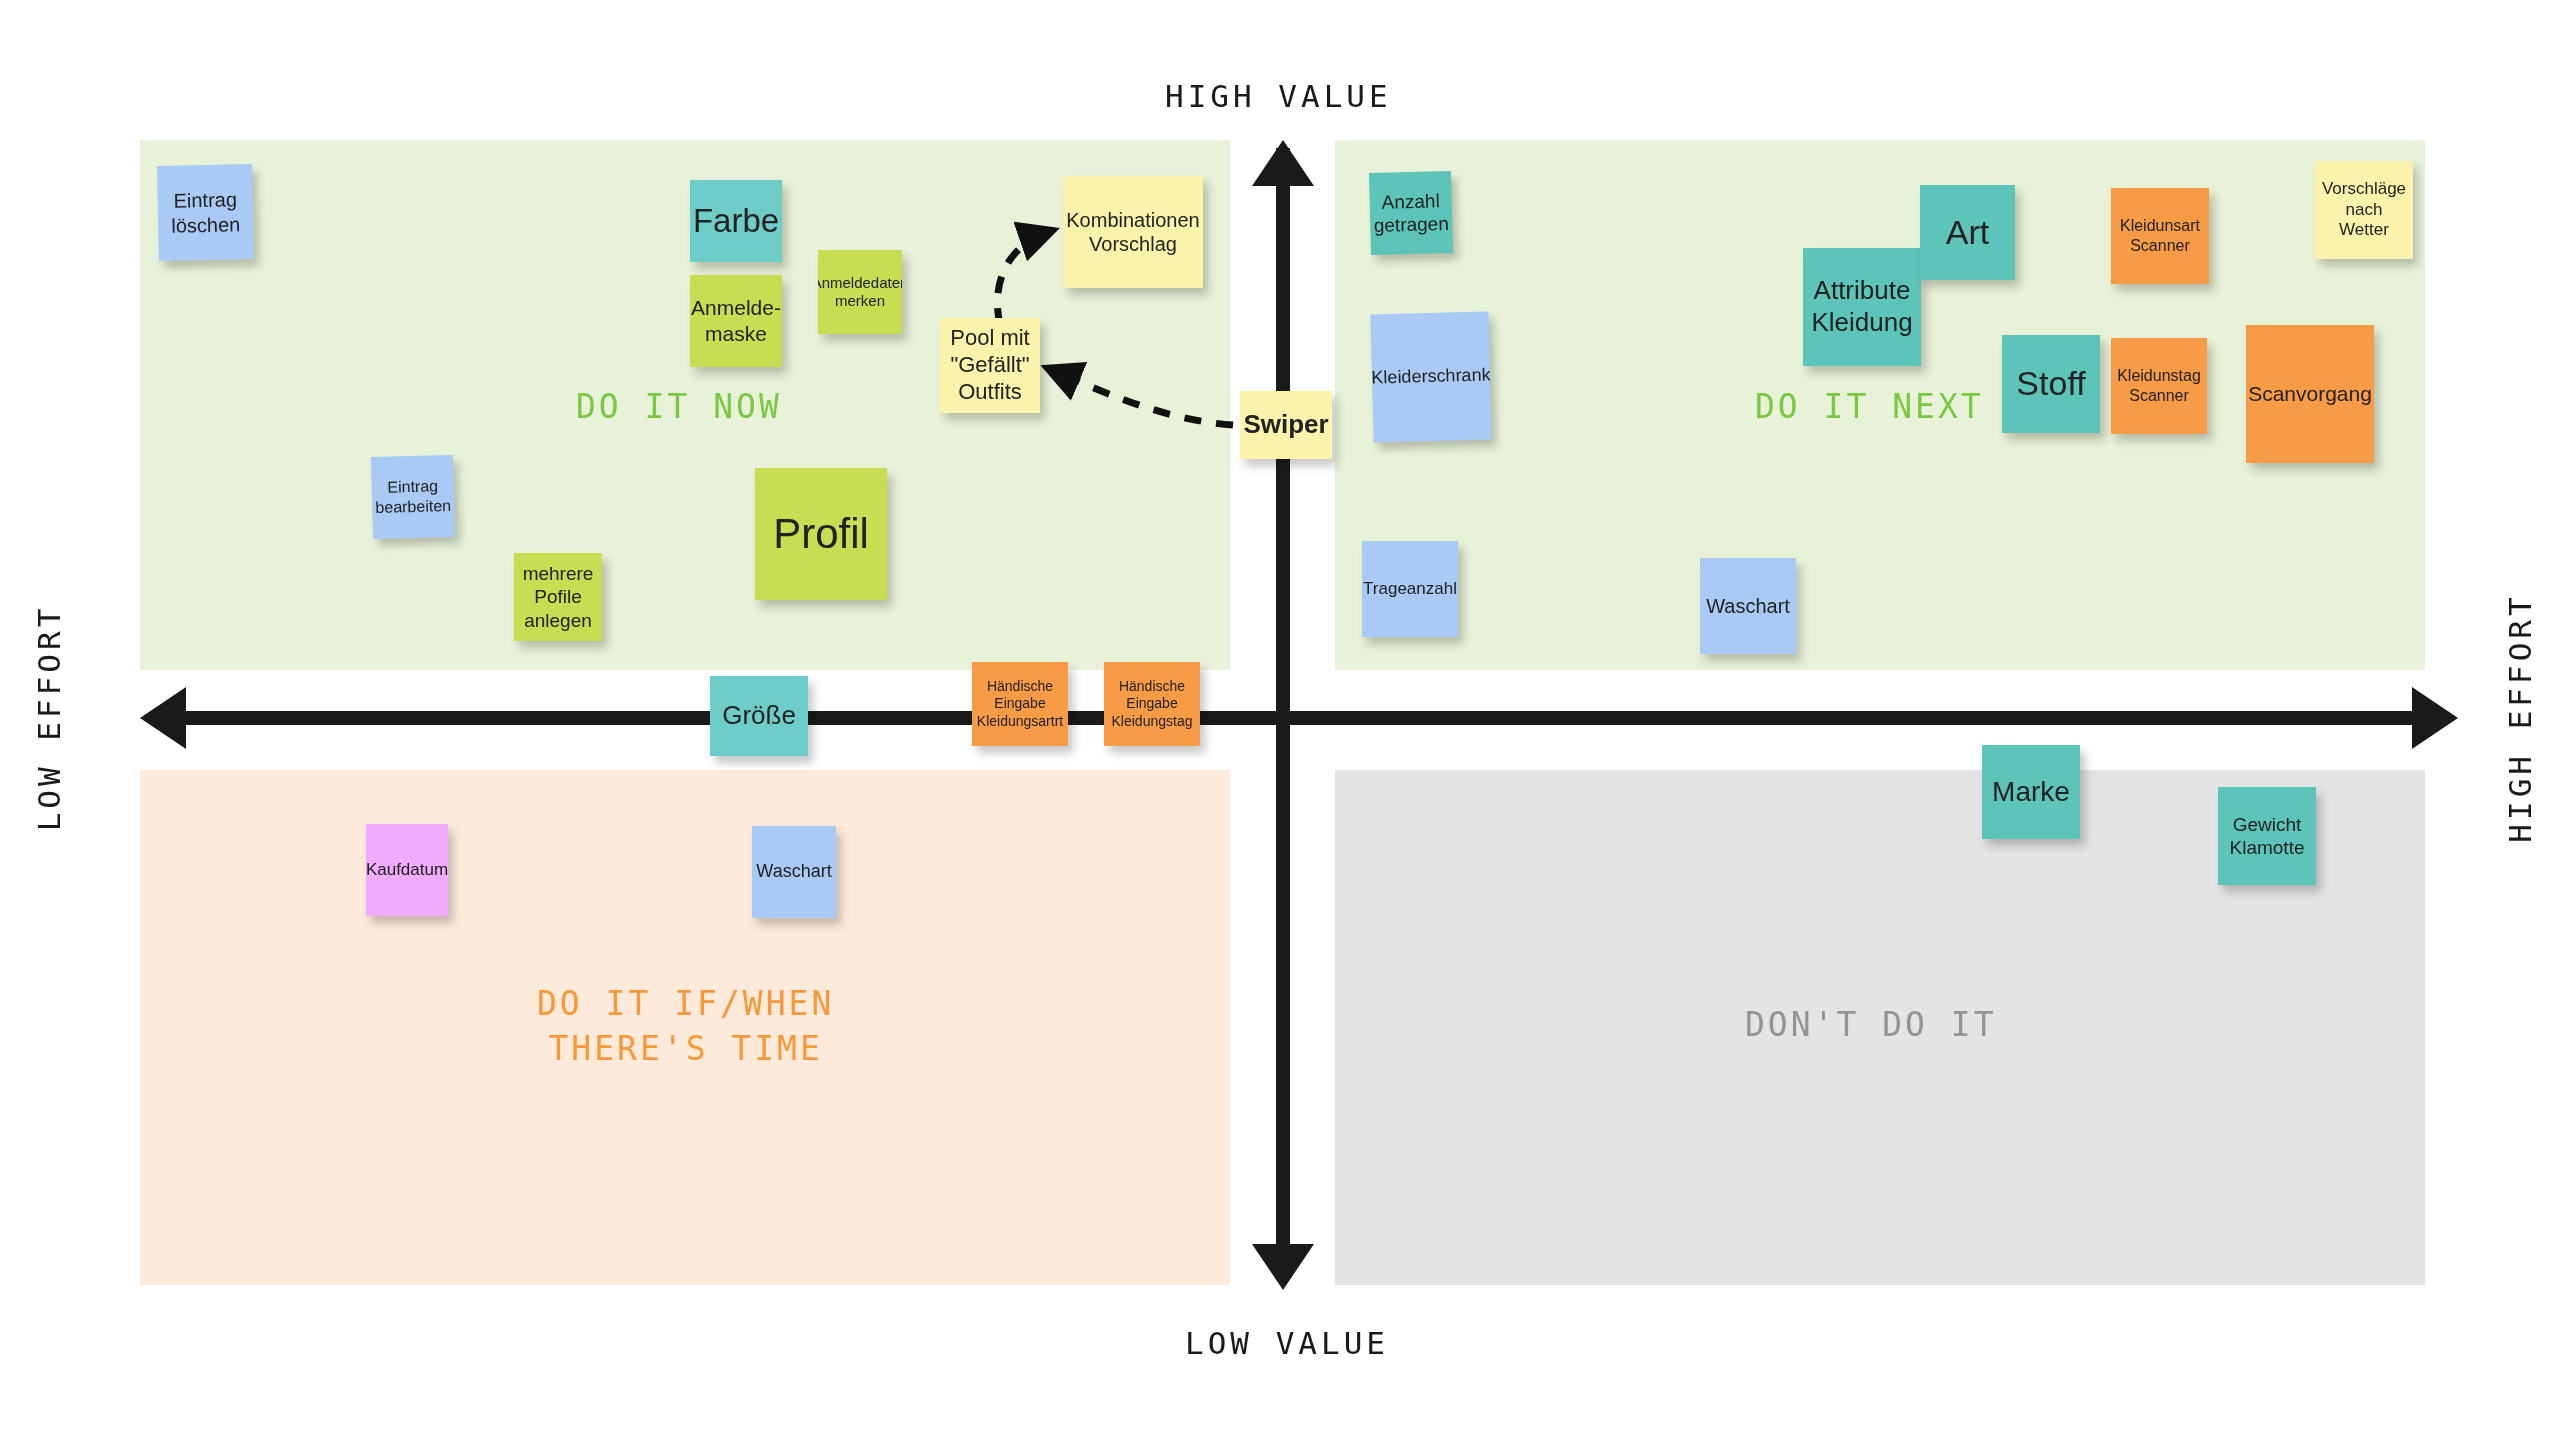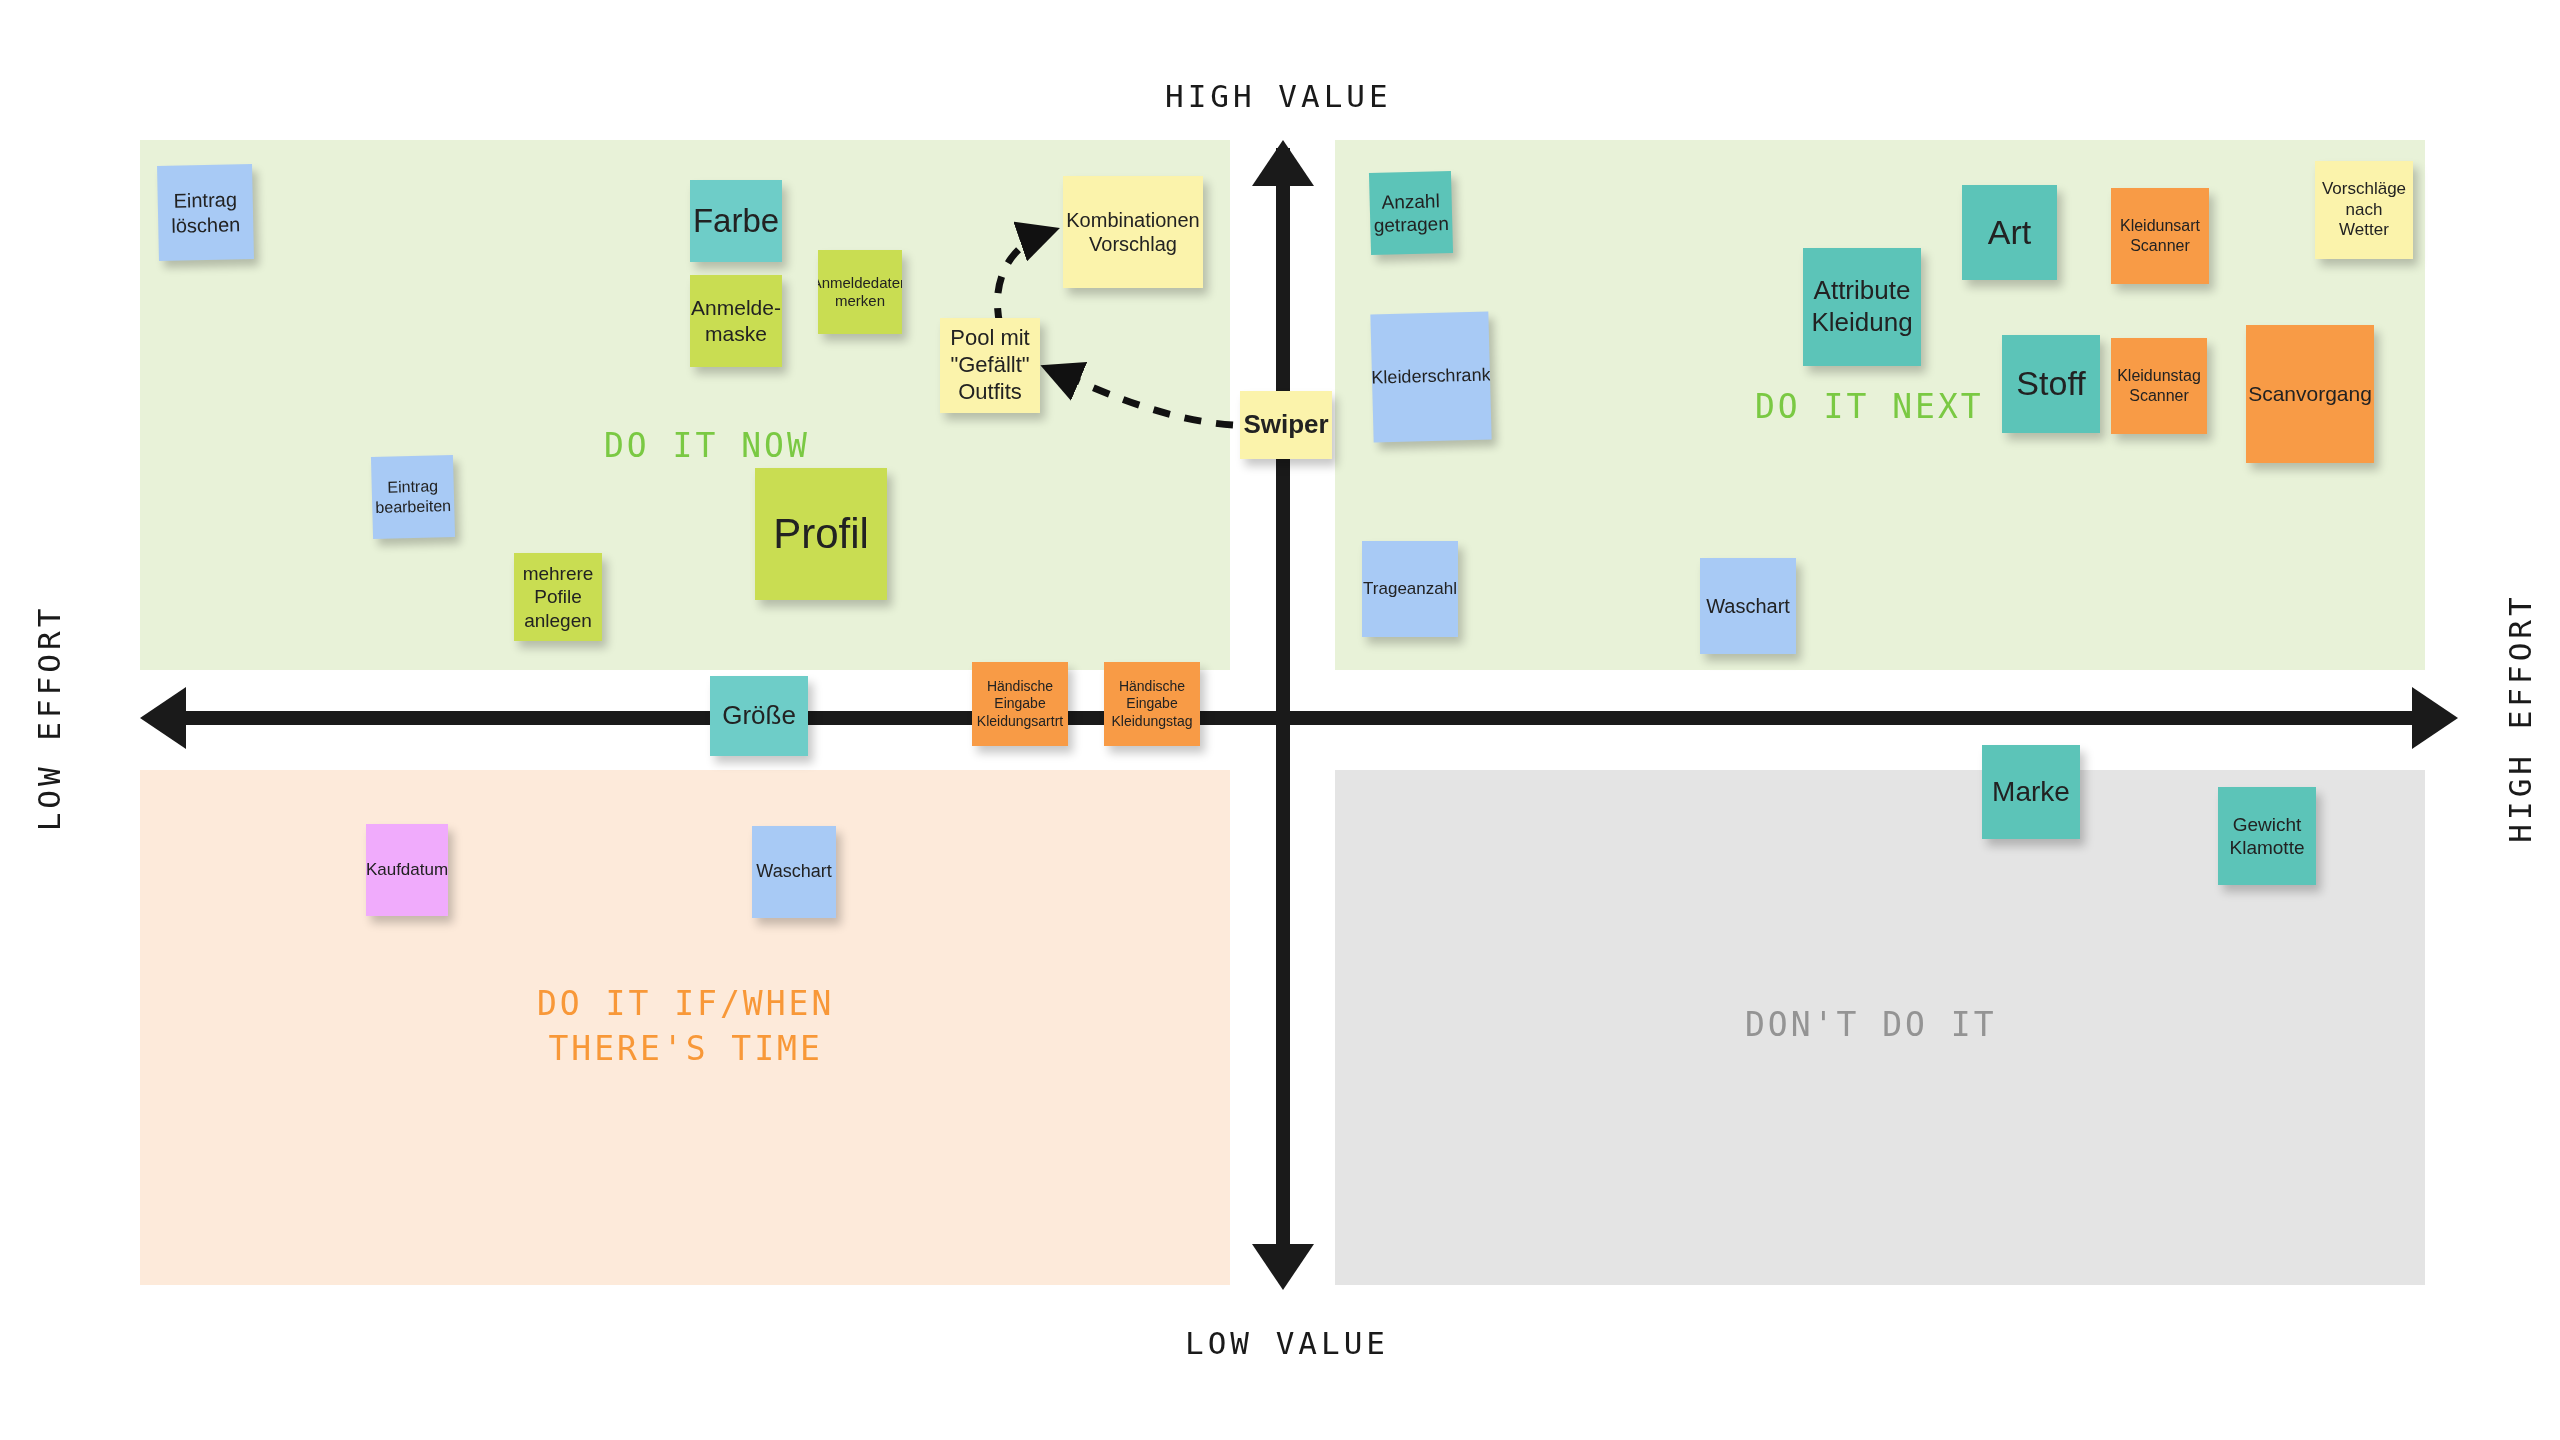--- a/index.html
+++ b/index.html
@@ -25,21 +25,21 @@
   
   .quad-label {
     position: absolute;
     font-family: "DejaVu Sans Mono", "Liberation Mono", monospace;
     font-size: 33px;
     letter-spacing: 3px;
     white-space: pre-line;
     line-height: 1.35;
     font-weight: 400;
   }
-  #label-now    { left: 604px;  top: 385px;  color: #7ac943; margin-top: 39px; }
+  #label-now    { left: 576px;  top: 385px;  color: #7ac943; }
   #label-next   { left: 1755px; top: 385px;  color: #7ac943; }
   #label-ifwhen { left: 537px;  top: 982px;  color: #f89838; text-align:center; }
   #label-dont   { left: 1745px; top: 1003px; color: #949494; }
 
   
   #axis-v {
     position: absolute;
     left: 1276px; top: 148px;
     width: 14px; height: 1128px;
     background: #1a1a1a;
@@ -180,21 +180,21 @@
       <div class="note" style="left: 1104px; top: 662px; width: 96px; height: 84px; background: rgb(248, 155, 70); font-size: 14px;">Händische
 Eingabe
 Kleidungstag</div>
       <div class="note" style="left: 1370px; top: 172px; width: 82px; height: 82px; background: rgb(92, 196, 184); font-size: 19px; transform: rotate(-1.5deg);">Anzahl
 getragen</div>
       <div class="note" style="left: 1372px; top: 313px; width: 118px; height: 128px; background: rgb(168, 202, 245); font-size: 18px; transform: rotate(-1.5deg);">Kleiderschrank</div>
       <div class="note" style="left: 1362px; top: 541px; width: 96px; height: 96px; background: rgb(168, 202, 245); font-size: 17px;">Trageanzahl</div>
       <div class="note" style="left: 1700px; top: 558px; width: 96px; height: 96px; background: rgb(168, 202, 245); font-size: 20px;">Waschart</div>
       <div class="note" style="left: 1803px; top: 248px; width: 118px; height: 118px; background: rgb(92, 196, 184); font-size: 26px;">Attribute
 Kleidung</div>
-      <div class="note" style="left: 1962px; top: 185px; width: 95px; height: 95px; background: rgb(92, 196, 184); font-size: 34px;">Art</div>
+      <div class="note" style="left: 1920px; top: 185px; width: 95px; height: 95px; background: rgb(92, 196, 184); font-size: 34px;">Art</div>
       <div class="note" style="left: 2111px; top: 188px; width: 98px; height: 96px; background: rgb(248, 155, 70); font-size: 16px;">Kleidunsart
 Scanner</div>
       <div class="note" style="left: 2315px; top: 161px; width: 98px; height: 98px; background: rgb(251, 243, 171); font-size: 17px; text-align: center;">Vorschläge
 nach
 Wetter</div>
       <div class="note" style="left: 2002px; top: 335px; width: 98px; height: 98px; background: rgb(92, 196, 184); font-size: 34px;">Stoff</div>
       <div class="note" style="left: 2111px; top: 338px; width: 96px; height: 96px; background: rgb(248, 155, 70); font-size: 16px;">Kleidunstag
 Scanner</div>
       <div class="note" style="left: 2246px; top: 325px; width: 128px; height: 138px; background: rgb(248, 155, 70); font-size: 21px;">Scanvorgang</div>
       <div class="note" style="left: 366px; top: 824px; width: 82px; height: 92px; background: #f0abfc; font-size: 17px;">Kaufdatum</div>

